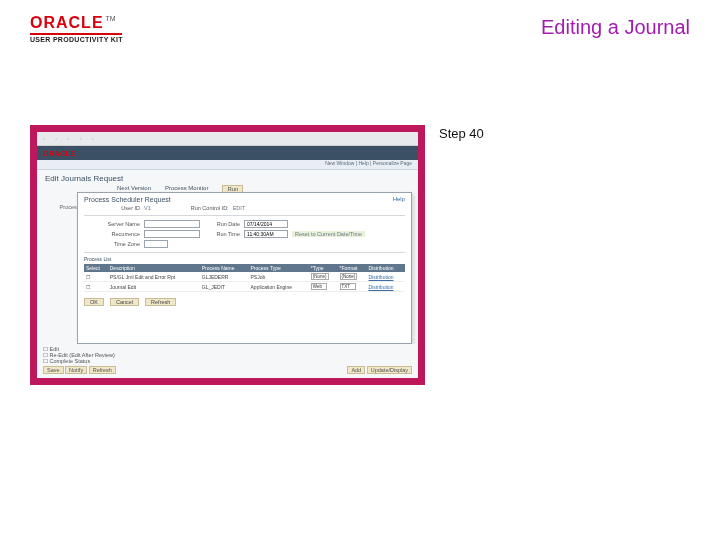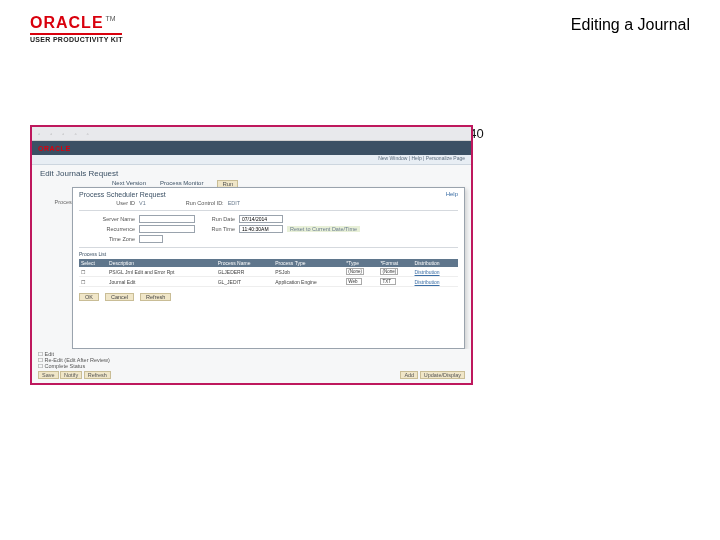--- a/index.html
+++ b/index.html
@@ -16,31 +16,31 @@
     justify-content: space-between;
     align-items: flex-start;
     padding: 14px 30px 6px 30px;
   }
   .logo-block { display: flex; flex-direction: column; }
   .logo-row { display: flex; align-items: flex-start; gap: 2px; }
   .logo-text { color: #d9000d; font-weight: 700; font-size: 16px; letter-spacing: 1px; }
   .logo-tm { font-size: 7px; color: #555; margin-top: 1px; }
   .logo-rule { height: 2px; background: #d9000d; width: 92px; margin-top: 1px; }
   .logo-sub { font-size: 7px; letter-spacing: 0.3px; font-weight: 700; color: #222; margin-top: 1px; }
-  .doc-title { font-size: 16px; color: #000000; margin-top: 2px; }
+  .doc-title { font-size: 20px; color: #a21caf; margin-top: 2px; }
 
   .content { display: flex; padding: 76px 30px 0 30px; gap: 14px; }
   .screenshot-col { width: 395px; }
   .text-col { width: 250px; font-size: 13px; line-height: 1.35; color: #111; }
   .step-label { margin-bottom: 22px; }
 
   
   .shot {
-    width: 443px; height: 260px;
-    border: 2px solid #be185d;
+    width: 395px; height: 260px;
+    border: 7px solid #be185d;
     background: #f6f7f8;
     font-size: 6px;
     color: #6a7b8e;
     position: relative;
     overflow: hidden;
   }
   .shot .tabs {
     height: 14px; background: #e8e9ec; border-bottom: 1px solid #d0d0d0;
     display: flex; align-items: center; gap: 10px; padding: 0 6px; color: #8a8a8a;
   }

